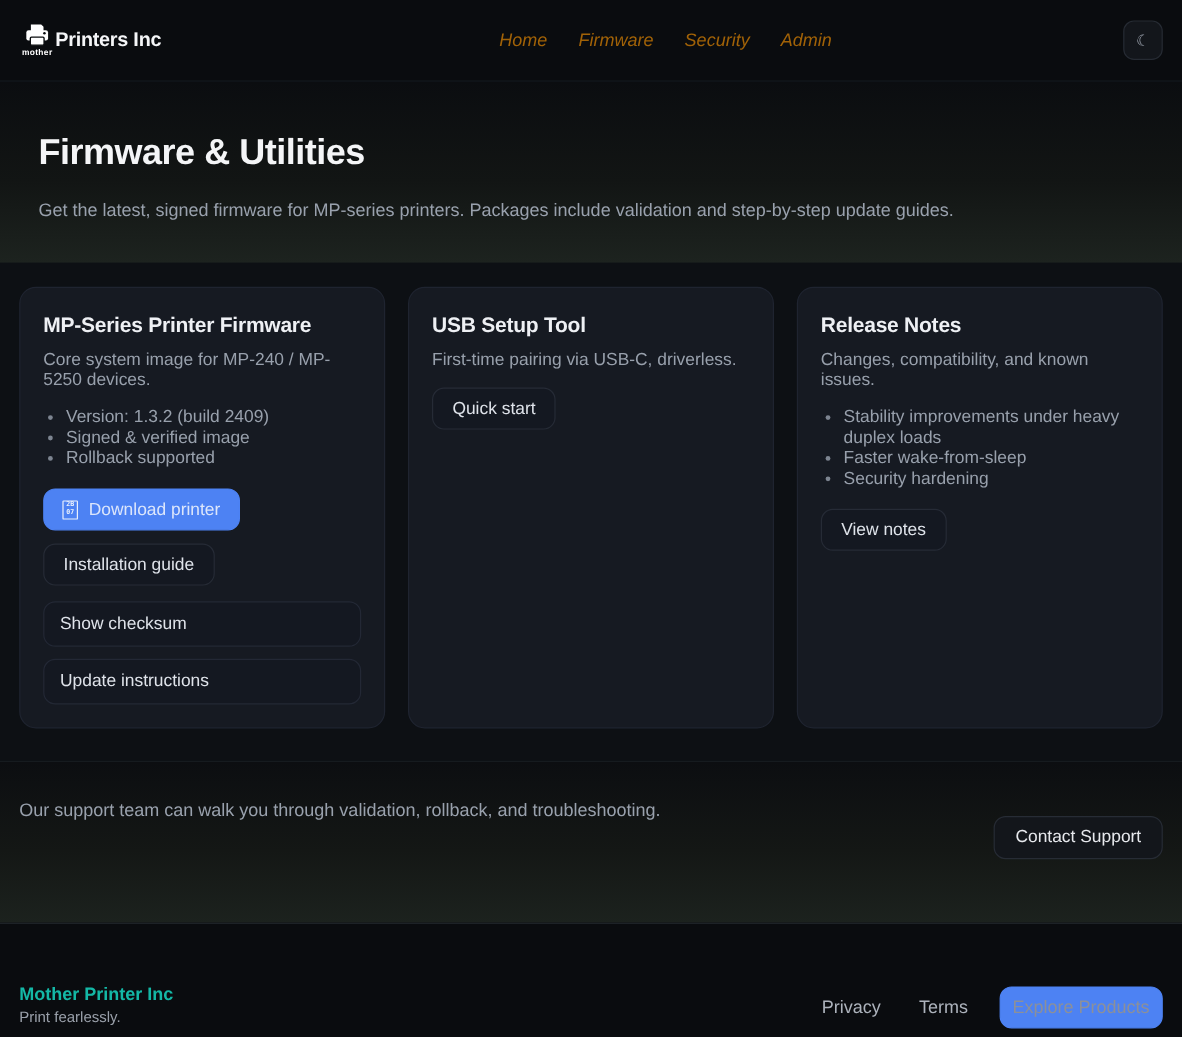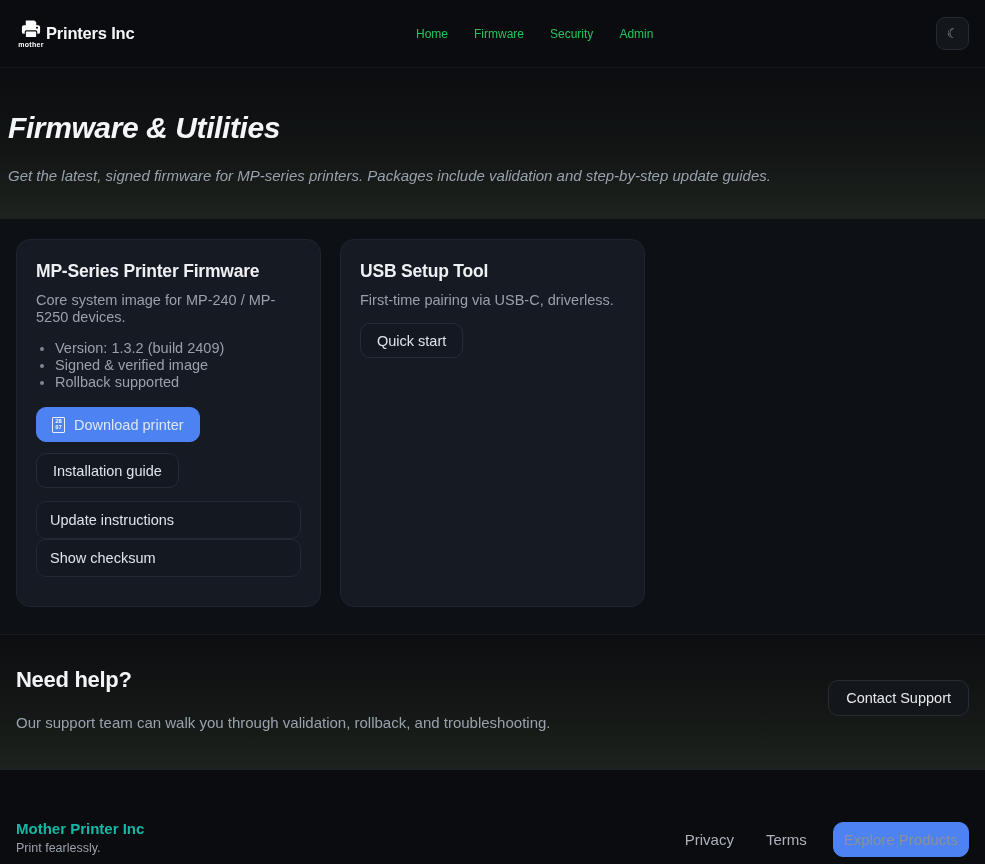--- a/index.html
+++ b/index.html
@@ -16,32 +16,31 @@
   .navbar {
     height:68px; background:#0a0c0f; border-bottom:1px solid #15191e;
     display:flex; align-items:center; padding:0 16px; position:relative;
   }
   .brand { display:flex; align-items:center; cursor:pointer; }
   .logo { display:flex; flex-direction:column; align-items:center; width:30px; }
   .logo svg { width:26px; height:21px; display:block; }
   .logo-caption { font-size:7px; font-weight:700; color:#ffffff; letter-spacing:.3px; margin-top:1px; }
   .brand-name { font-size:16.5px; font-weight:700; color:#f5f6f8; letter-spacing:-.2px; }
   .nav-links { position:absolute; left:416px; display:flex; gap:26px; }
-  .nav-link { font-size:12px; color:#22c55e; text-decoration:none; cursor:pointer; }
+  .nav-link { font-size:15px; color:#a16207; text-decoration:none; cursor:pointer;font-style:italic; }
   .theme-toggle {
     margin-left:auto; width:33px; height:33px; border-radius:9px;
     background:#13161b; border:1px solid #262b33; color:#9ba2ad;
     font-size:13px; display:flex; align-items:center; justify-content:center; cursor:pointer;
   }
 
   
   .hero {
-    height:151px; padding:43px 8px 0;
+    height:151px; padding:43px 32px 0;
     background:linear-gradient(180deg,#0b0d10 0%,#121514 55%,#1d231f 100%);
-    font-style:italic;
   }
   .hero h1 { margin:0; font-size:30px; font-weight:700; color:#f4f5f7; letter-spacing:-.4px; }
   .hero p { margin:22px 0 0; font-size:15px; color:#99a1ad; }
 
   
   .main { padding:20px 16px 27px; background:#0d1014; }
   .cards { display:grid; grid-template-columns:repeat(3,1fr); gap:19px; }
   .card {
     background:#161a22; border:1px solid #1f2430; border-radius:14px;
     padding:19px; min-height:352px;
@@ -152,37 +151,46 @@
           <span class="tofu">
             <span>2B</span>
             <span>07</span>
           </span>
           <span>Download printer</span>
         </button>
       </div>
       <div class="mb-guide">
         <button class="btn btn-outline">Installation guide</button>
       </div>
+      <button class="btn-block mb-checksum">Show checksum</button>
       <button class="btn-block">Update instructions</button>
-      <button class="btn-block mb-checksum">Show checksum</button>
     </div>
 
     <div class="card">
       <h3>USB Setup Tool</h3>
       <p class="desc">First-time pairing via USB-C, driverless.</p>
       <button class="btn btn-outline">Quick start</button>
     </div>
 
+    <div class="card">
+      <h3>Release Notes</h3>
+      <p class="desc">Changes, compatibility, and known issues.</p>
+      <ul>
+        <li>Stability improvements under heavy duplex loads</li>
+        <li>Faster wake-from-sleep</li>
+        <li>Security hardening</li>
+      </ul>
+      <button class="btn btn-outline">View notes</button>
+    </div>
 
   </div>
 </main>
 
 <section class="help">
   <div>
-    <h2>Need help?</h2>
     <p>Our support team can walk you through validation, rollback, and troubleshooting.</p>
   </div>
   <button class="btn-contact">Contact Support</button>
 </section>
 
 <footer class="footer">
   <div>
     <div class="f-brand-name">Mother Printer Inc</div>
     <div class="f-tagline">Print fearlessly.</div>
   </div>

